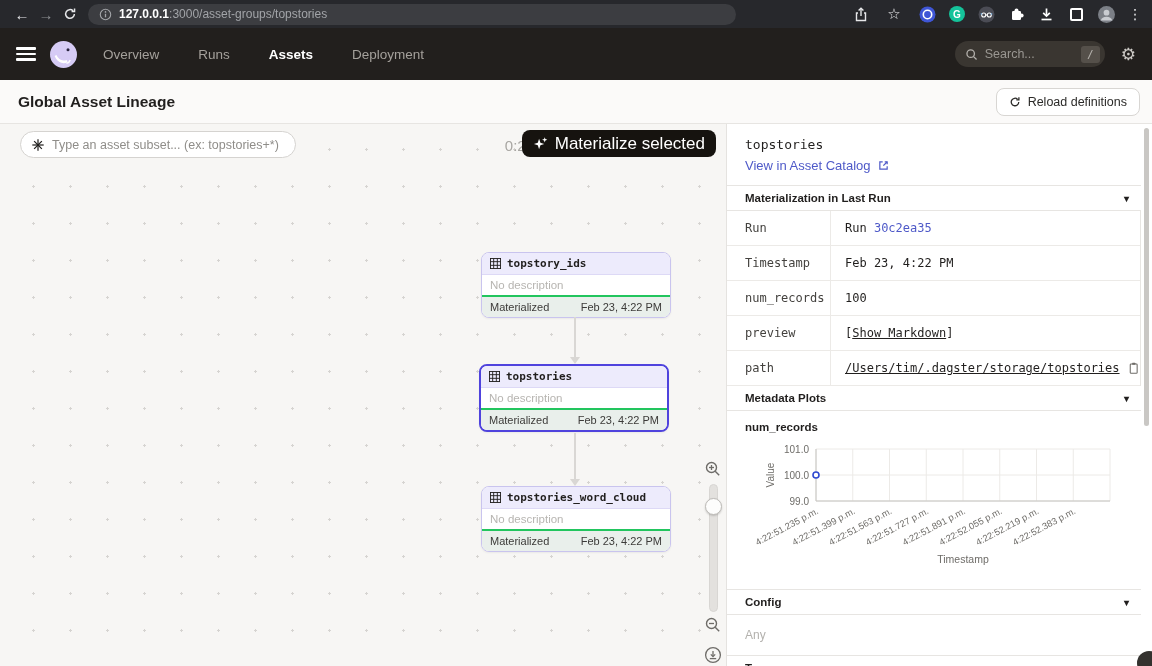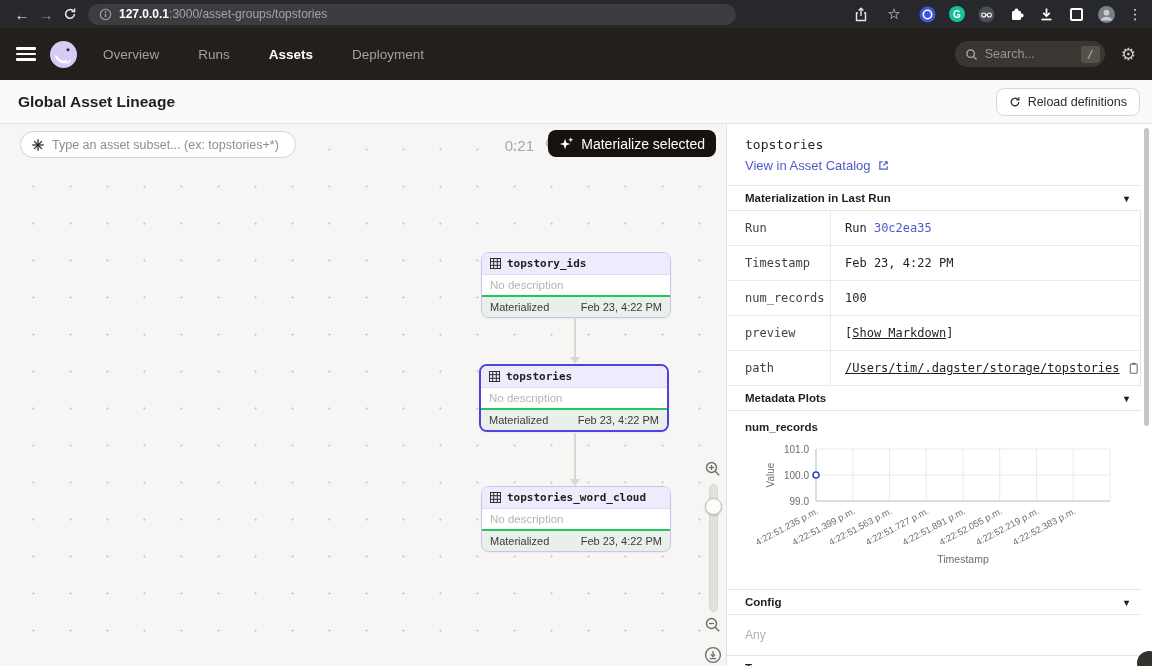--- a/index.html
+++ b/index.html
@@ -47,21 +47,21 @@
   
   .graph-panel { position:relative; width:726px; height:542px; flex:0 0 726px;
     background-color:#f7f6f4;
     background-image:radial-gradient(#d6d4d1 1.2px, transparent 1.2px);
     background-size:37px 37px; background-position:15px 7px; overflow:hidden; }
   .filter-input { position:absolute; left:20px; top:7px; width:276px; height:27px; border:1px solid #d5d3d0; border-radius:14px; background:#fff; display:flex; align-items:center; gap:7px; padding:0 10px; }
   .filter-input input { border:none; outline:none; flex:1; font-size:12.5px; color:#211f1e; font-family:"Liberation Sans",sans-serif; }
   .filter-input input::placeholder { color:#8f8d89; }
   .timer { position:absolute; right:192px; top:13px; font-size:15px; color:#a8a6a2; }
   .timer-refresh { position:absolute; right:168px; top:12px; color:#a8a6a2; cursor:pointer; }
-  .materialize-btn { position:absolute; right:10px; top:6px; height:27px; background:#16130f; border:none; border-radius:8px; color:#fff; display:flex; align-items:center; gap:7px; padding:0 11px; font-size:14px; cursor:pointer; font-family:"Liberation Sans",sans-serif; }
+  .materialize-btn { position:absolute; right:10px; top:6px; height:27px; background:#16130f; border:none; border-radius:8px; color:#fff; display:flex; align-items:center; gap:7px; padding:0 11px; font-size:17px; cursor:pointer; font-family:"Liberation Sans",sans-serif; }
 
   .asset-node { position:absolute; width:190px; border:1px solid #c9c4ee; border-radius:8px; background:#fff; overflow:hidden; box-shadow:0 1px 2px rgba(33,31,30,.06); cursor:pointer; }
   .asset-node.selected { border:2px solid #4f43dd; }
   .node-header { display:flex; align-items:center; gap:6px; background:#edebfc; padding:4px 8px; border-bottom:1px solid #ddd9f6; font-family:"DejaVu Sans Mono",monospace; font-size:11px; font-weight:700; color:#211f1e; }
   .node-body { padding:4px 8px; font-size:11.5px; color:#b7b5b1; }
   .node-footer { display:flex; justify-content:space-between; background:#e9efeb; padding:4px 8px; font-size:11px; color:#3c3b39; border-top:2px solid #22c55e; }
 
   .edge { position:absolute; width:2px; background:#d9d7d4; }
   .edge-head { position:absolute; width:0; height:0; border-left:5px solid transparent; border-right:5px solid transparent; border-top:7px solid #d9d7d4; }
 

